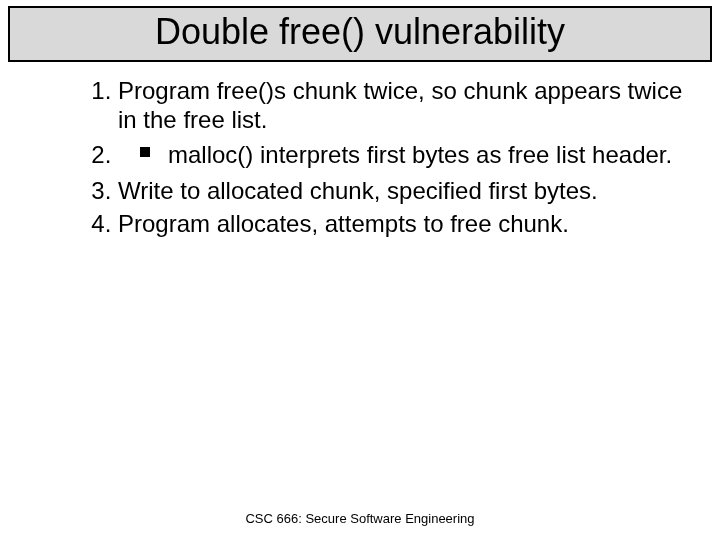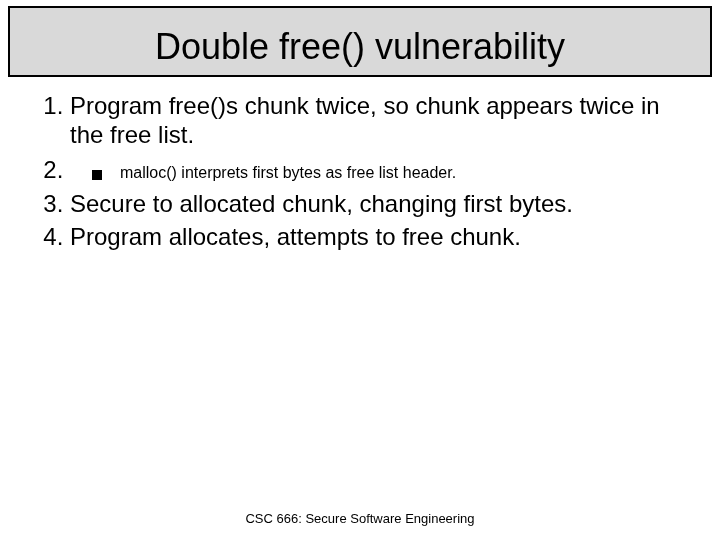--- a/index.html
+++ b/index.html
@@ -11,46 +11,47 @@
     font-family: Arial, Helvetica, sans-serif;
     color: #000;
     overflow: hidden;
     box-sizing: border-box;
   }
   .title-bar {
     margin: 6px 8px 14px 8px;
     border: 2px solid #000;
     background: #d9d9d9;
     text-align: center;
-    padding: 19px 8px 8px 8px;
+    padding: 4px 8px 8px 8px;
   }
   .title-bar h1 {
     margin: 0;
     font-weight: 400;
     font-size: 36px;
     line-height: 1.1;
     font-family: Arial, Helvetica, sans-serif;
   }
   .content {
     padding: 0 24px 0 24px;
   }
   ol.main-list {
     margin: 0;
     padding-left: 46px;
     font-size: 24px;
     line-height: 1.22;
   }
   ol.main-list > li {
     margin-bottom: 4px;
+    margin-left: 48px;
   }
   ul.sub-list {
     list-style: none;
     margin: 6px 0 6px 0;
     padding-left: 22px;
-    font-size: 16px;
+    font-size: 24px;
     line-height: 1.25;
   }
   ul.sub-list > li {
     position: relative;
     padding-left: 28px;
     margin-bottom: 2px;
   }
   ul.sub-list > li::before {
     content: "";
     position: absolute;
@@ -77,20 +78,20 @@
 </div>
 
 <div class="content">
   <ol class="main-list">
     <li><span>Program free()s chunk twice, so chunk appears twice in the free list.</span></li>
     <li>
       <ul class="sub-list">
         <li><span>malloc() interprets first bytes as free list header.</span></li>
       </ul>
     </li>
-    <li><span>Secure to allocated chunk, changing first bytes.</span></li>
+    <li><span>Write to allocated chunk, specified first bytes.</span></li>
     <li>
       <span>Program allocates, attempts to free chunk.</span>
     </li>
   </ol>
 </div>
 
 <div class="footer">CSC 666: Secure Software Engineering</div>
 
 </body></html>

